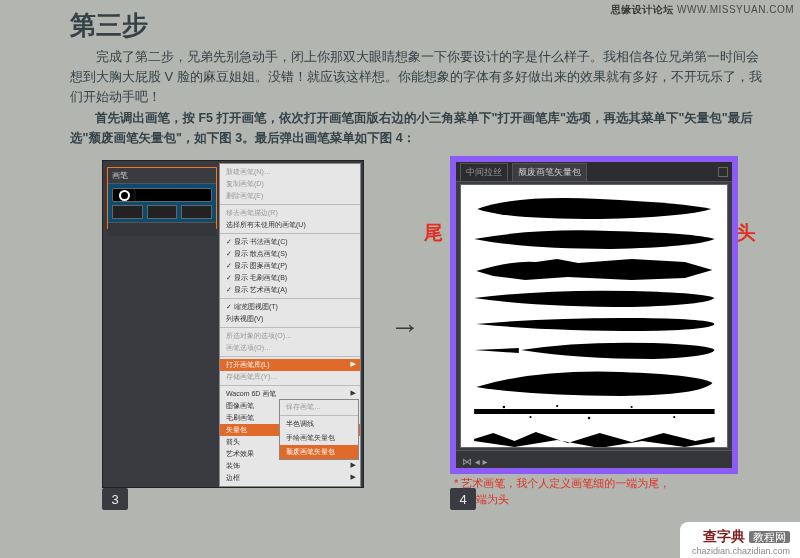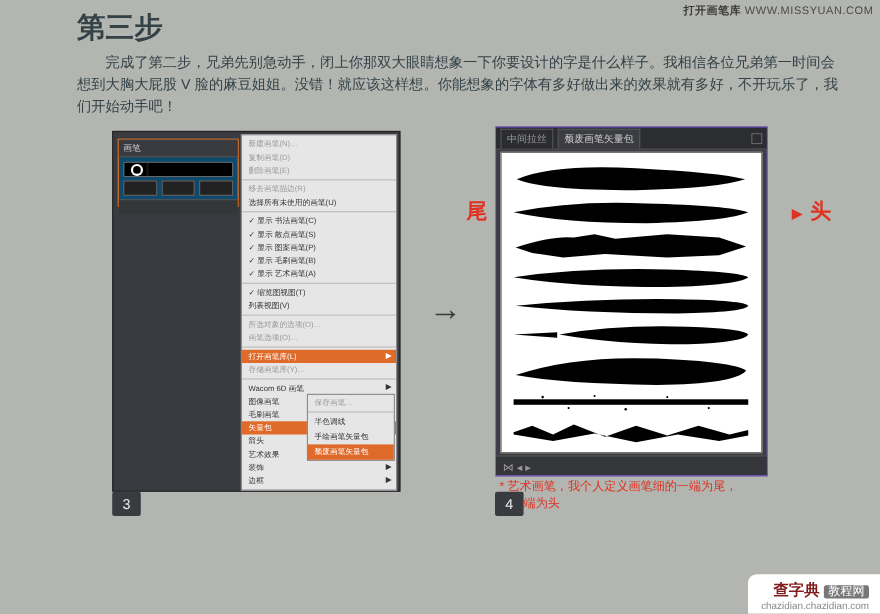--- a/index.html
+++ b/index.html
@@ -51,21 +51,21 @@
 
   .fig3 .flyout { position: absolute; top: 238px; left: 176px; width: 80px; background: #e6e6e6; border: 1px solid #888; z-index:5; }
   .flyout .item { font-size: 7px; color:#333; padding: 2px 6px; white-space: nowrap; overflow:hidden; position:relative; }
   .flyout .item.dis { color:#999; }
   .flyout .item.hl { background:#e06a2a; color:#fff; }
   .flyout hr { border:none; border-top:1px solid #bbb; margin:1px 0; }
 
   .arrowbig { position: absolute; left: 320px; top: 150px; font-size: 30px; color: #3a3a3a; }
 
   
-  .fig4 { position: absolute; left: 380px; top: 0; width: 248px; height: 318px; background: #3c3d42; border: 1px solid #8b5cf6; }
+  .fig4 { position: absolute; left: 380px; top: 0; width: 288px; height: 318px; background: #3c3d42; border: 6px solid #8b5cf6; }
   .fig4 .tabs { height: 20px; background: #2c2d31; display:flex; align-items:center; gap:4px; padding: 0 4px; color:#ccc; font-size: 9px; border-bottom:1px solid #555;}
   .fig4 .tabs .t { padding: 2px 5px; background:#3c3d42; border:1px solid #555; border-bottom:none; }
   .fig4 .tabs .t1 { color:#999; background:#2c2d31; }
   .fig4 .tabs .spacer { flex:1; }
   .fig4 .tabs .ic { width:10px; height:10px; border:1px solid #666; display:inline-block; }
   .fig4 .list { position:absolute; top:22px; left:4px; right:4px; bottom:20px; background:#fff; border:1px solid #666; overflow:hidden; }
   .fig4 .foot { position:absolute; bottom:0; left:0; right:0; height:18px; background:#35363a; border-top:1px solid #555; }
   .fig4 .foot .dots { color:#999; font-size:10px; padding:2px 6px; }
 
   .stroke { width: 92%; margin: 6px auto 0; display:block; }
@@ -88,26 +88,27 @@
   .footnote { position:absolute; left: 384px; top: 320px; font-size: 11px; color: #e03020; line-height:1.4; }
 
   .badge { position:absolute; width: 26px; height: 22px; background:#3a3b40; color:#e8e8e8; font-size:13px; display:flex; align-items:center; justify-content:center; border-radius:2px; }
   .badge.b3 { left: 32px; top: 332px; }
   .badge.b4 { left: 380px; top: 332px; }
 </style>
 </head>
 <body>
 
 <div class="wm-tr">
-  <span class="bold">打开画笔库</span><span>  WWW.MISSYUAN.COM</span>
+  <span class="bold">思缘设计论坛</span><span>  WWW.MISSYUAN.COM</span>
 </div>
 
 <div class="content">
   <div class="hdr">第三步</div>
   <div class="para">完成了第二步，兄弟先别急动手，闭上你那双大眼睛想象一下你要设计的字是什么样子。我相信各位兄弟第一时间会想到大胸大屁股 V 脸的麻豆姐姐。没错！就应该这样想。你能想象的字体有多好做出来的效果就有多好，不开玩乐了，我们开始动手吧！</div>
+  <div class="para2">首先调出画笔，按 F5 打开画笔，依次打开画笔面版右边的小三角菜单下"打开画笔库"选项，再选其菜单下"矢量包"最后选"颓废画笔矢量包"，如下图 3。最后弹出画笔菜单如下图 4：</div>
 
   <div class="figs">
 
     <div class="fig3">
       <div class="palette">
         <div class="tab">画笔</div>
         <div class="brprev"></div>
         <div class="row2">
           <div class="box"></div>
           <div class="box"></div>

